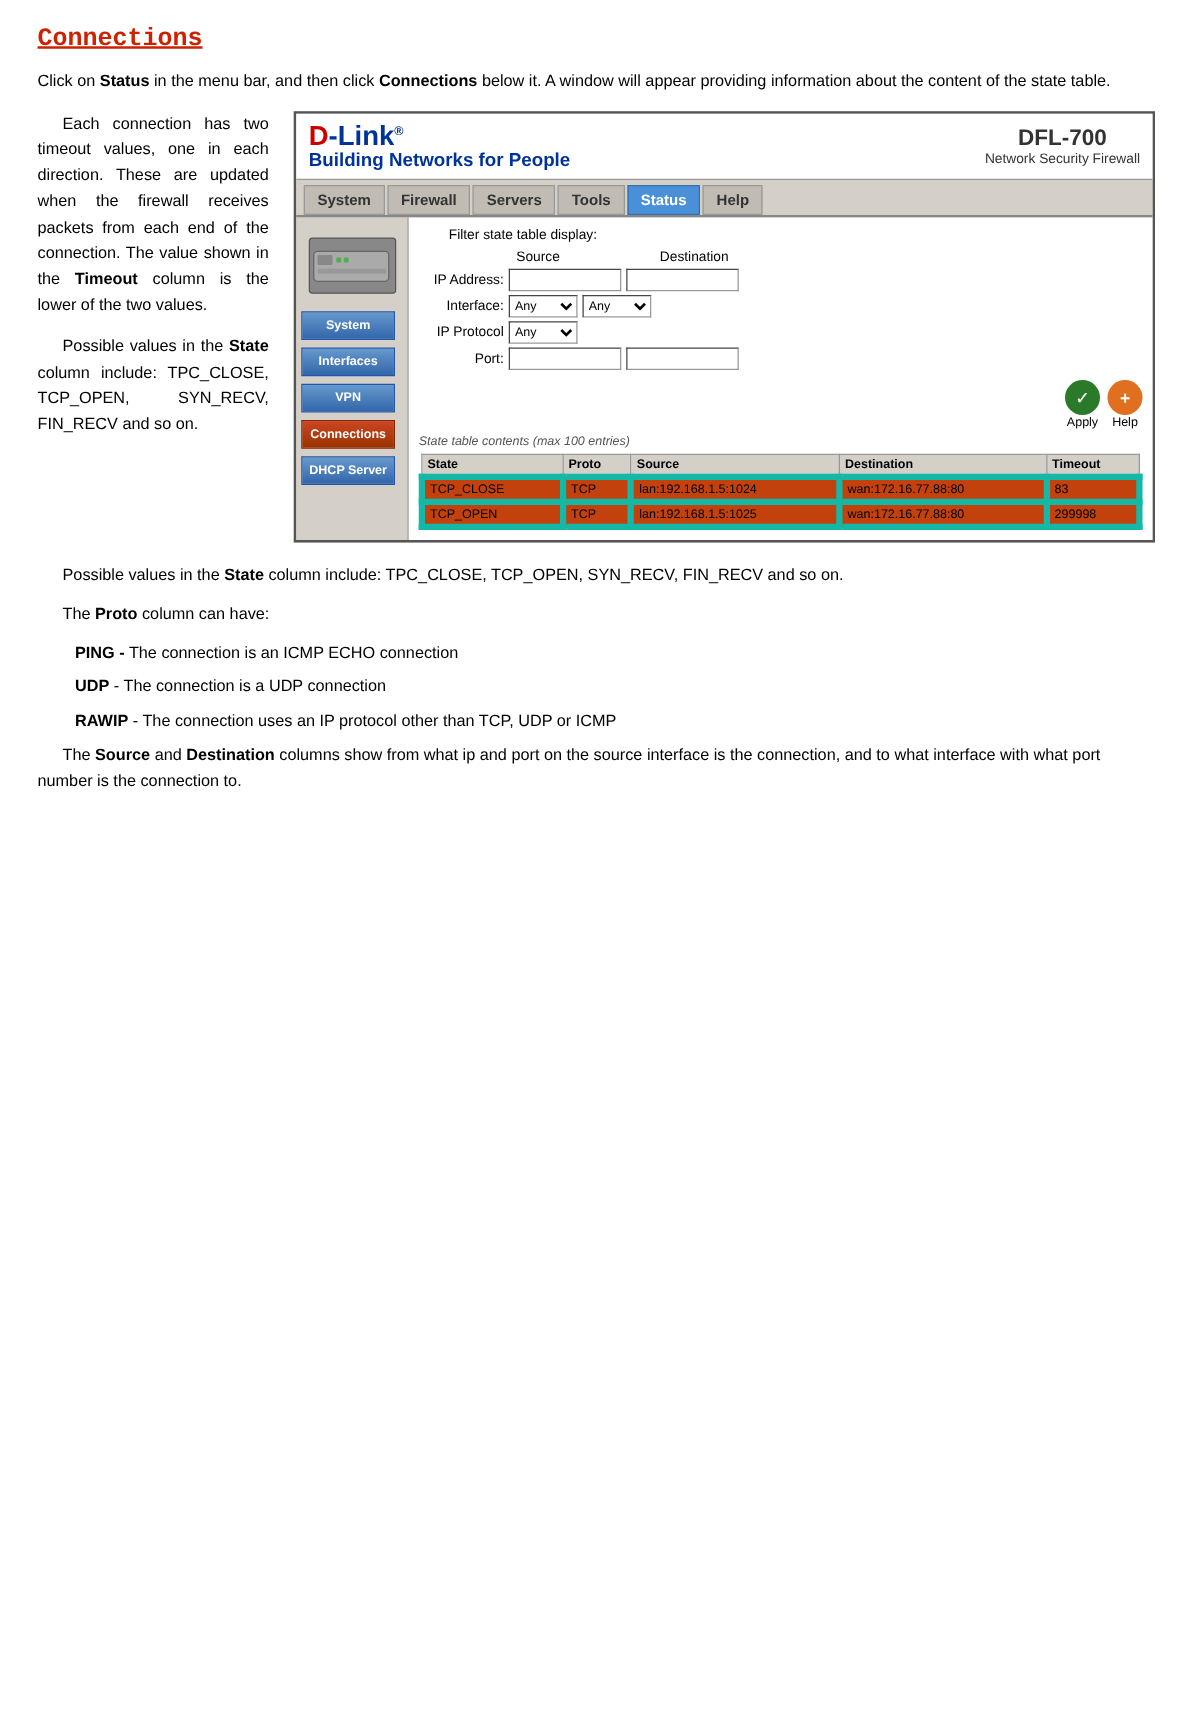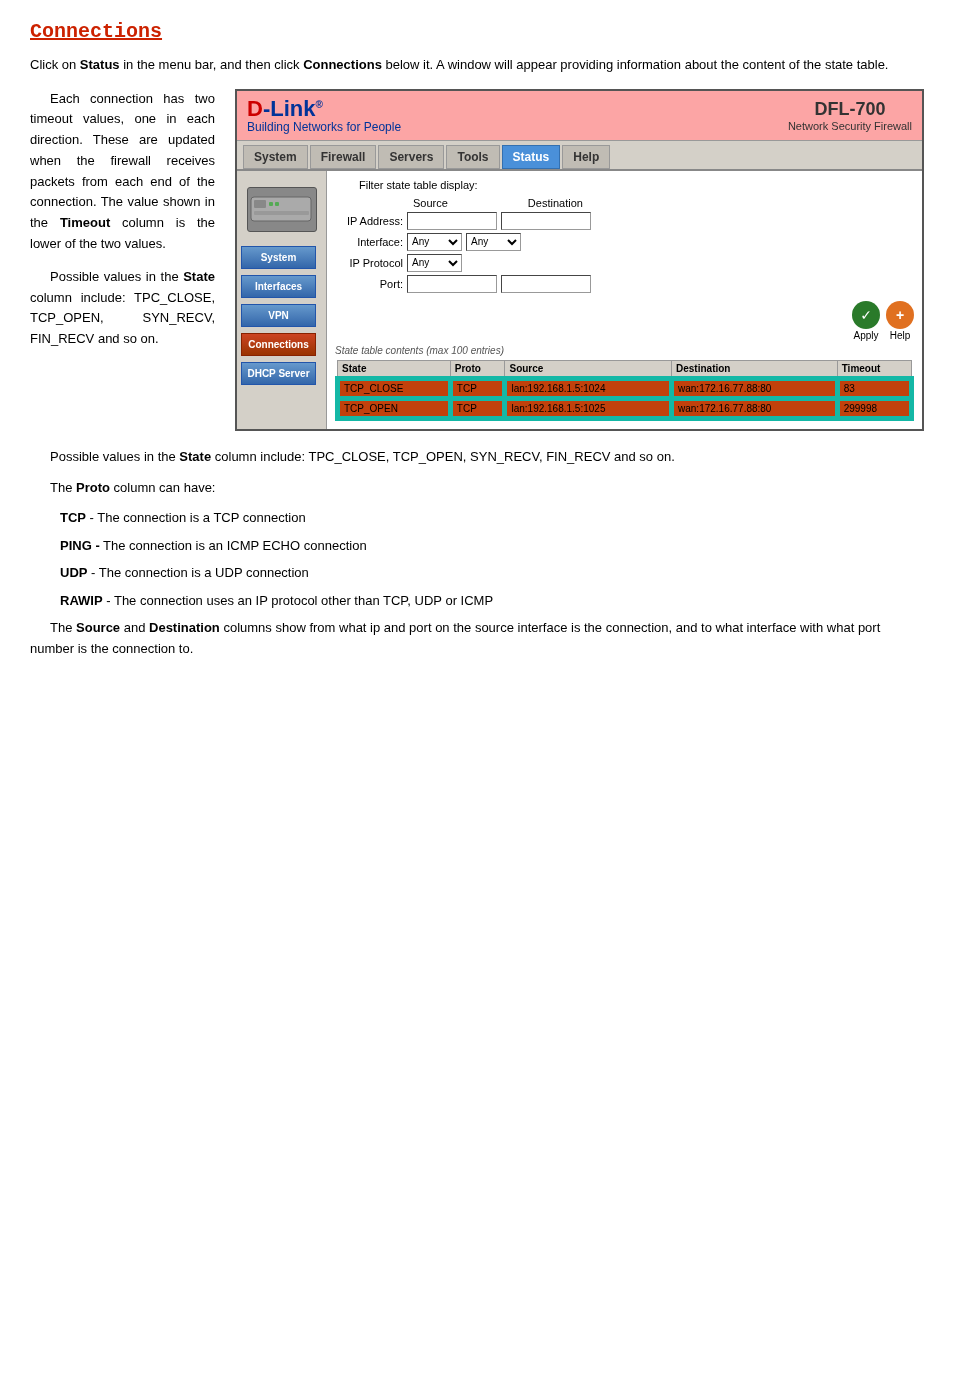--- a/index.html
+++ b/index.html
@@ -46,21 +46,21 @@
 
     
     .dfl-window {
       flex: 1;
       border: 2px solid #555;
       background: #d4d0c8;
       min-width: 530px;
     }
 
     .dfl-header {
-      background: #fca5a5;
+      background: #ffffff;
       padding: 6px 10px;
       display: flex;
       align-items: center;
       justify-content: space-between;
       border-bottom: 1px solid #999;
     }
 
     .dlink-logo {
       display: flex;
       flex-direction: column;
@@ -72,23 +72,23 @@
       font-weight: bold;
       color: #003399;
       font-family: Arial, sans-serif;
     }
 
     .dlink-brand span {
       color: #cc0000;
     }
 
     .dlink-tagline {
-      font-size: 12px;
+      font-size: 15px;
       color: #003399;
-      font-weight: normal;
+      font-weight: bold;
     }
 
     .dfl-title-block {
       text-align: center;
     }
 
     .dfl-model {
       font-size: 18px;
       font-weight: bold;
       color: #333;
@@ -482,23 +482,20 @@
 
 <div class="below-content">
   <p>
     <span>Possible values in the </span><strong>State</strong><span> column include: TPC_CLOSE, TCP_OPEN, SYN_RECV, FIN_RECV and so on.</span>
   </p>
 
   <p>
     <span>The </span><strong>Proto</strong><span> column can have:</span>
   </p>
 
-  <div class="item-row">
-    <strong>TCP</strong><span> - The connection is a TCP connection</span>
-  </div>
 
   <div class="item-row">
     <strong>PING -</strong><span> The connection is an ICMP ECHO connection</span>
   </div>
 
   <div class="item-row">
     <strong>UDP</strong><span> - The connection is a UDP connection</span>
   </div>
 
   <div class="item-row">

